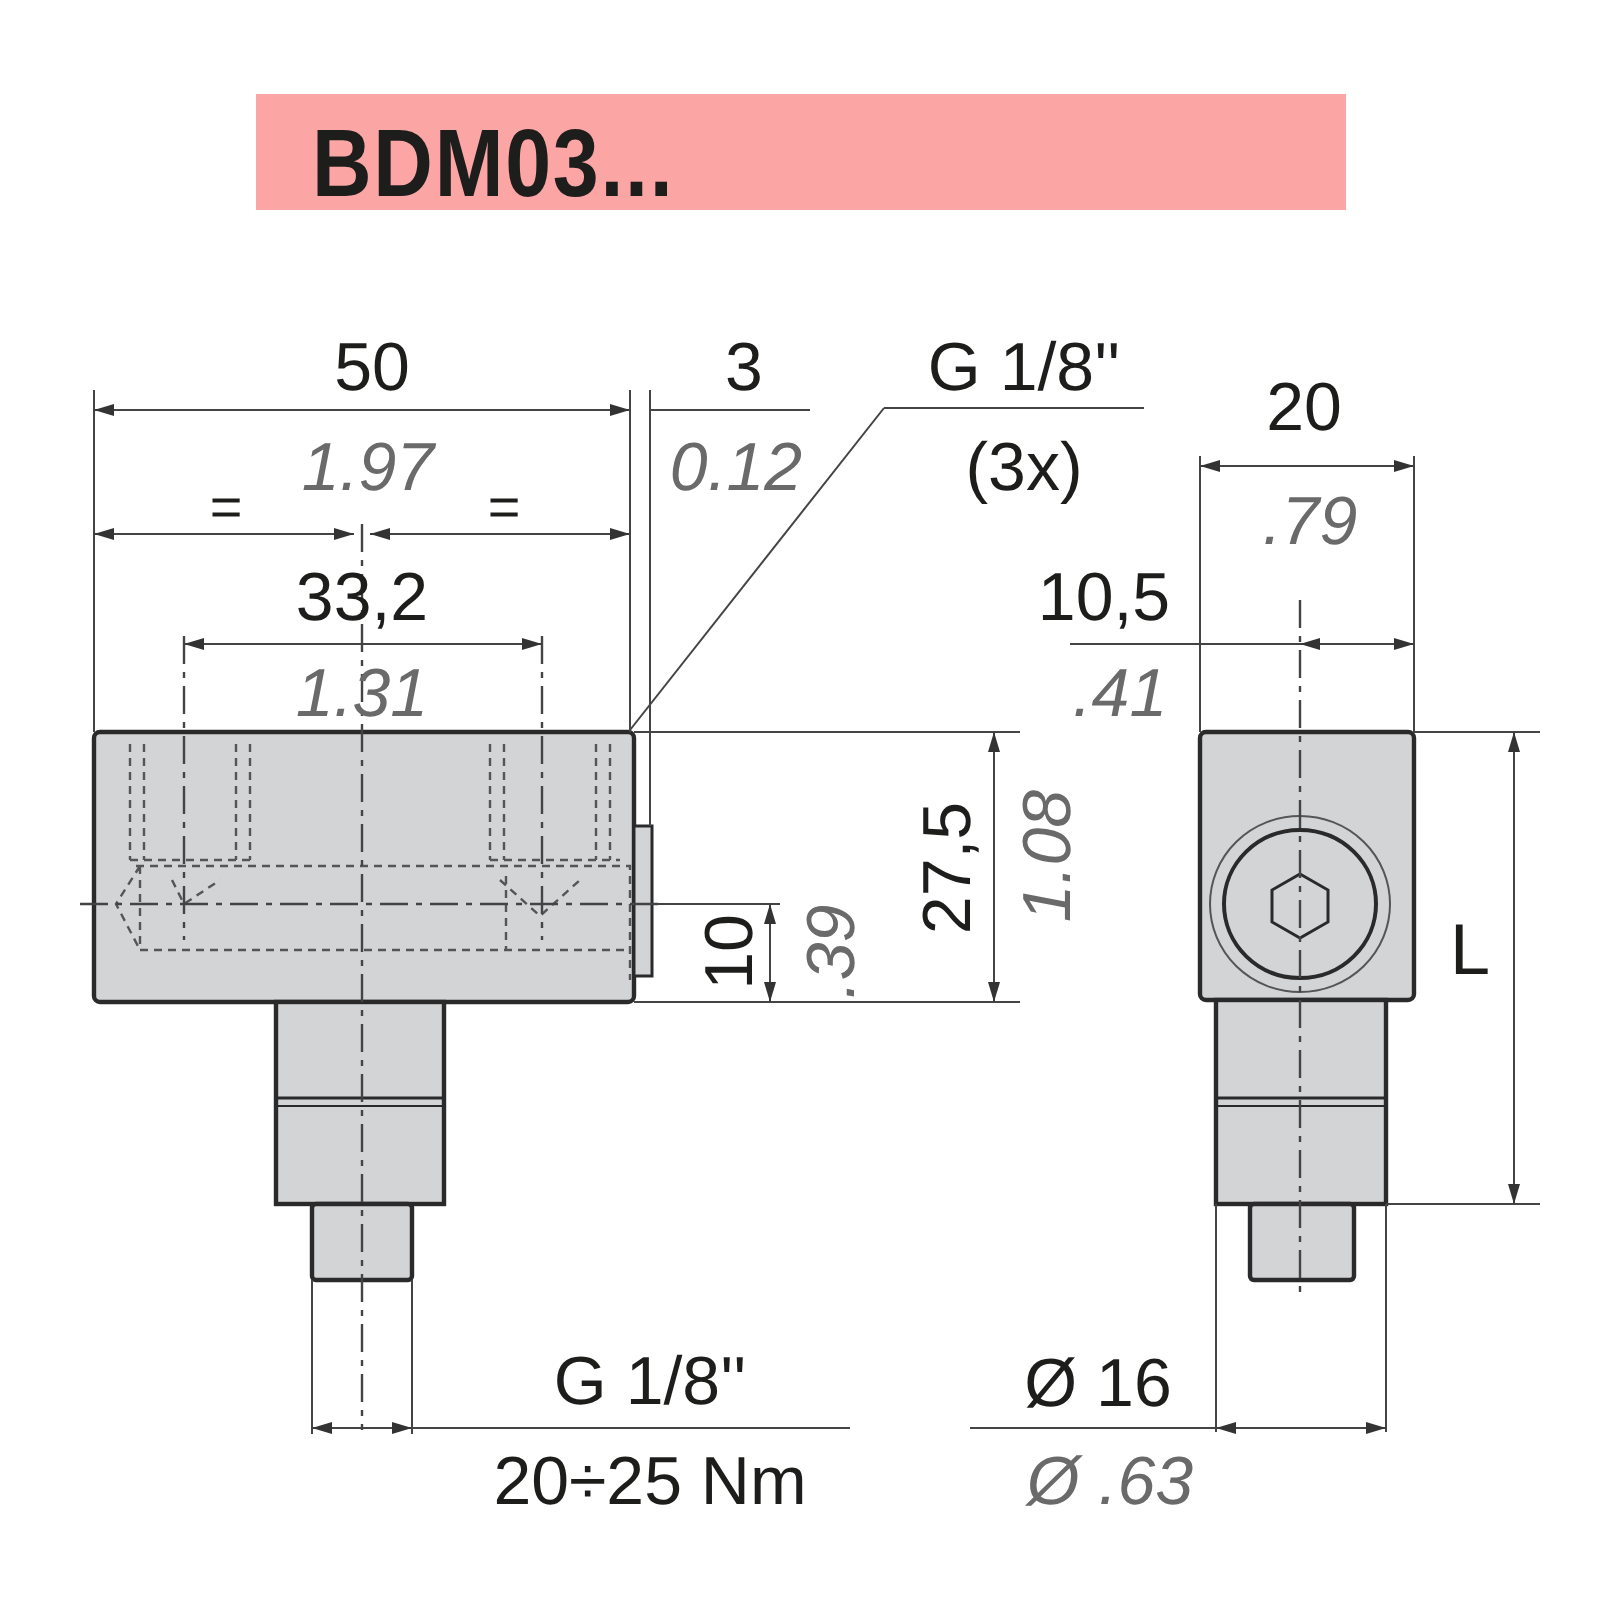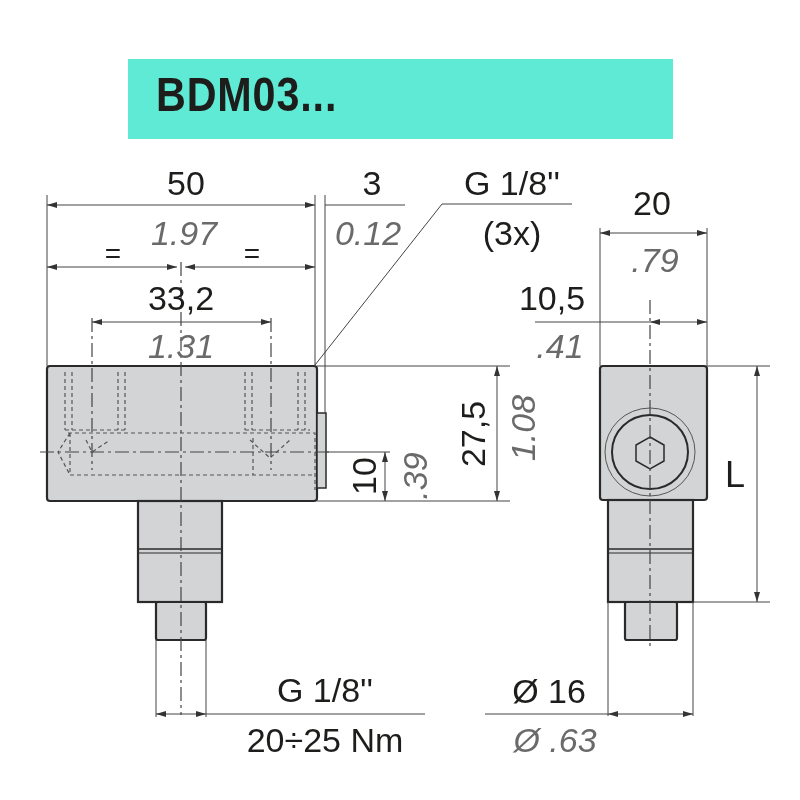--- a/index.html
+++ b/index.html
@@ -1,17 +1,17 @@
 <!DOCTYPE html>
 <html><head>
 <meta charset="utf-8">
 <style>
   html, body { margin:0; padding:0; background:#ffffff; }
   body { width:800px; height:800px; position:relative; overflow:hidden; font-family:"Liberation Sans", sans-serif; }
-  .title-bar { position:absolute; left:128px; top:59px; width:545px; height:80px; background:#5eead4; }
+  .title-bar { position:absolute; left:128px; top:47px; width:545px; height:58px; background:#fca5a5; }
   .title-text { position:absolute; left:28px; top:8px; font-family:"Liberation Sans", sans-serif; font-weight:bold; font-size:48px; color:#1d1d1b; letter-spacing:1px; transform:scaleX(0.86); transform-origin:left center; }
   svg { position:absolute; left:0; top:0; }
   .dim { font-family:"Liberation Sans", sans-serif; font-size:34px; fill:#1d1d1b; }
   .dimi { font-family:"Liberation Sans", sans-serif; font-size:34px; fill:#6a6a6a; font-style:italic; }
   .eq { font-family:"Liberation Sans", sans-serif; font-size:28px; fill:#1d1d1b; }
   .line { stroke:#444; stroke-width:1; fill:none; }
   .part { fill:#d3d4d6; stroke:#2a2a2a; stroke-width:2.2; }
   .hid { stroke:#555; stroke-width:1.2; stroke-dasharray:4 3; fill:none; }
   .ctr { stroke:#444; stroke-width:1.2; stroke-dasharray:14 4 3 4; fill:none; }
 </style>

